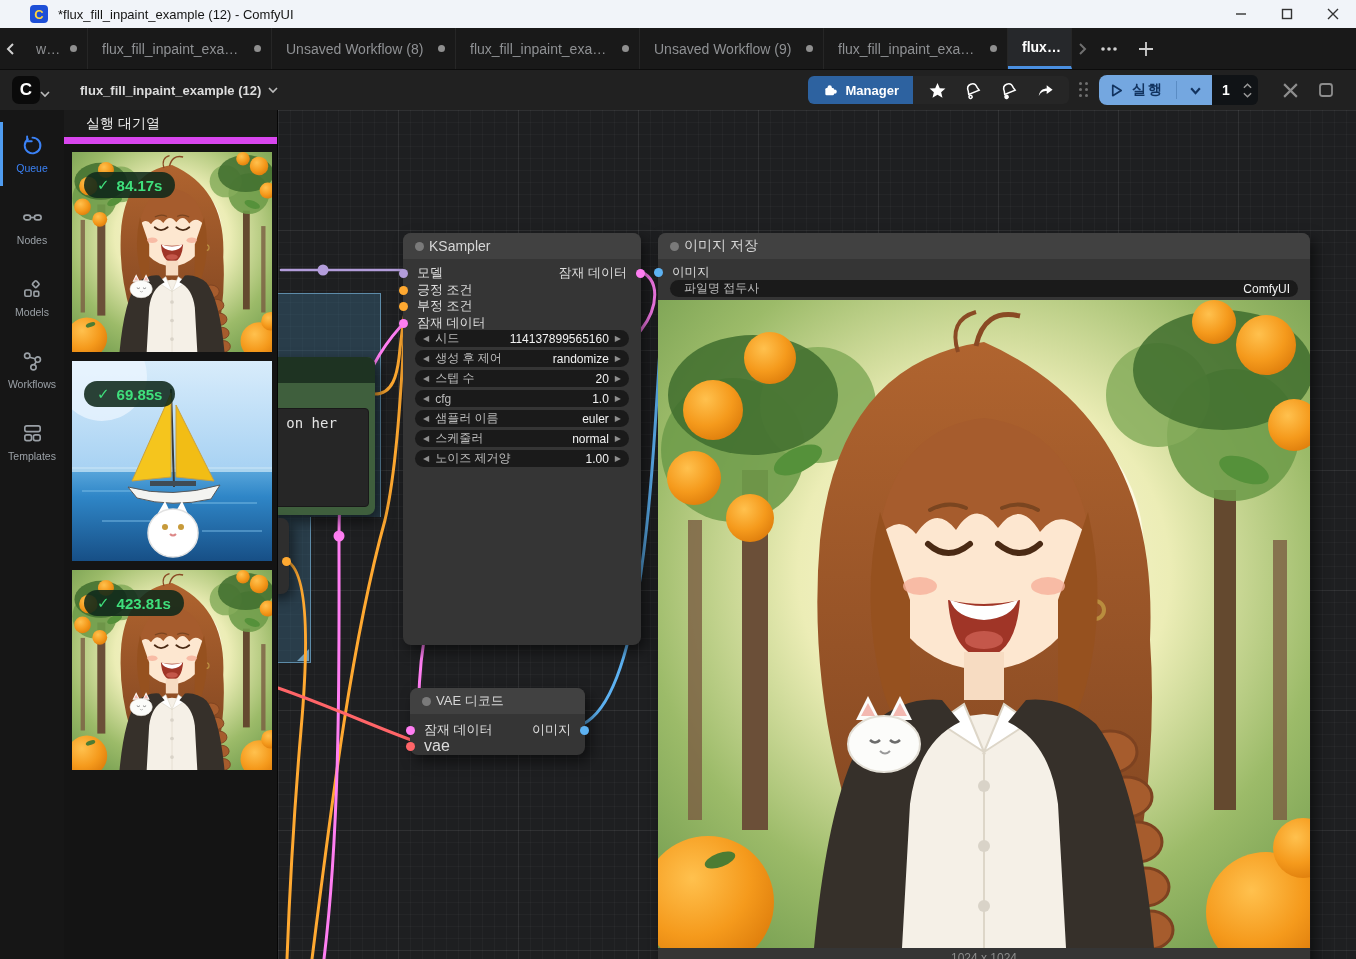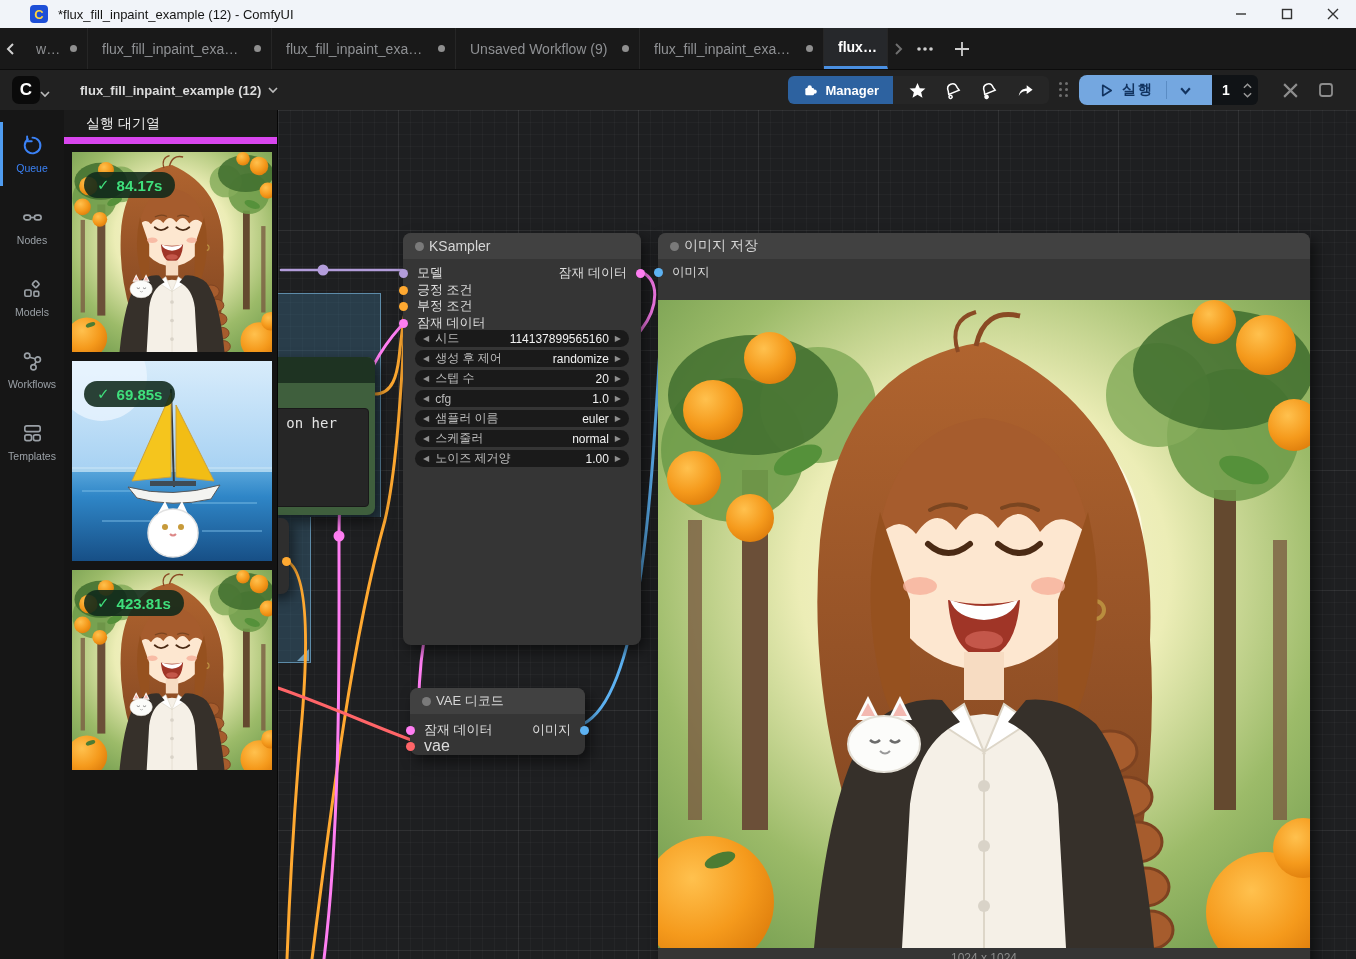--- a/index.html
+++ b/index.html
@@ -33,21 +33,21 @@
     font-weight:bold; font-size:17px; display:flex; align-items:center; justify-content:center; }
   .caret { width:10px; height:10px; display:inline-block; }
   #wf-name { margin-left:30px; color:#dcdcdc; font-size:13px; font-weight:bold; display:flex; align-items:center; gap:7px; }
   #toolbar-right { margin-left:auto; display:flex; align-items:center; margin-right:12px; gap:0;justify-content:space-between; }
   #manager-btn { height:28px; padding:0 14px; background:#2d62a0; border-radius:6px 0 0 6px; color:#fff;
     font-size:13px; font-weight:bold; display:flex; align-items:center; gap:8px; }
   #icon-strip { height:28px; background:#262626; border-radius:0 6px 6px 0; display:flex; align-items:center; padding:0 6px; }
   .strip-icon { width:36px; height:28px; display:flex; align-items:center; justify-content:center; color:#f2f2f2; }
   #drag-handle { margin:0 10px; display:grid; grid-template-columns:4px 4px; grid-auto-rows:4px; gap:2px; }
   #drag-handle i { width:3px; height:3px; border-radius:50%; background:#6f6f6f; }
-  #run-btn { height:30px; background:#74a7e0; border-radius:8px 0 0 8px; display:flex; align-items:center; padding:0 20px; gap:8px; }
+  #run-btn { height:30px; background:#74a7e0; border-radius:8px 0 0 8px; display:flex; align-items:center; padding:0 10px; gap:8px; }
   #run-btn .run-label { color:#12335f; font-size:14px; font-weight:bold; letter-spacing:2px; }
   #run-btn .run-divider { width:1px; height:18px; background:#5a8cc4; margin:0 4px; }
   #batch-box { height:30px; width:46px; background:#101316; border-radius:0 6px 6px 0; display:flex; align-items:center;
     justify-content:space-between; padding:0 6px 0 10px; }
   #batch-box .count { color:#fff; font-weight:bold; font-size:14px; }
   .spinner { display:flex; flex-direction:column; gap:3px; }
   .spinner svg { display:block; }
   .tb-plain { width:36px; height:30px; display:flex; align-items:center; justify-content:center; color:#8d8d8d; }
 
   
@@ -284,20 +284,24 @@
     <svg width="14" height="14" viewBox="0 0 14 14">
         <polyline points="9,2 4,7 9,12" fill="none" stroke="#d0d0d0" stroke-width="2"></polyline>
       </svg>
   </div>
   <div class="tab" style="width:66px">
     <span class="tab-label">w (7)</span>
     <span class="tab-dot"></span>
   </div>
   <div class="tab" style="width:184px">
     <span class="tab-label">flux_fill_inpaint_exam...</span>
+    <span class="tab-dot"></span>
+  </div>
+  <div class="tab" style="width:184px">
+    <span class="tab-label">Unsaved Workflow (8)</span>
     <span class="tab-dot"></span>
   </div>
   <div class="tab" style="width:184px">
     <span class="tab-label">flux_fill_inpaint_exam...</span>
     <span class="tab-dot"></span>
   </div>
   <div class="tab" style="width:184px">
     <span class="tab-label">Unsaved Workflow (9)</span>
     <span class="tab-dot"></span>
   </div>
@@ -549,20 +553,24 @@
 
 <div class="node" style="left:658px; top:233px; width:652px; height:745px;">
   <div class="node-header">
     <span class="collapse-dot"></span>
     <span>이미지 저장</span>
   </div>
   <div class="slot in" style="top:31px; font-size:12.5px">
     <span class="slot-dot" style="background:#5db2f2"></span>
     <span>이미지</span>
   </div>
+  <div class="widget" style="top:47px; height:17px;">
+    <span class="w-name" style="padding-left:6px">파일명 접두사</span>
+    <span class="w-value">ComfyUI</span>
+  </div>
   <div id="preview-wrap">
     <svg class="art">
         <use href="#girl-art"></use>
       </svg>
   </div>
   <div id="dims-row">1024 x 1024</div>
 </div>
 
 <div id="sidebar">
   <div class="side-item active" style="margin-top:8px">

